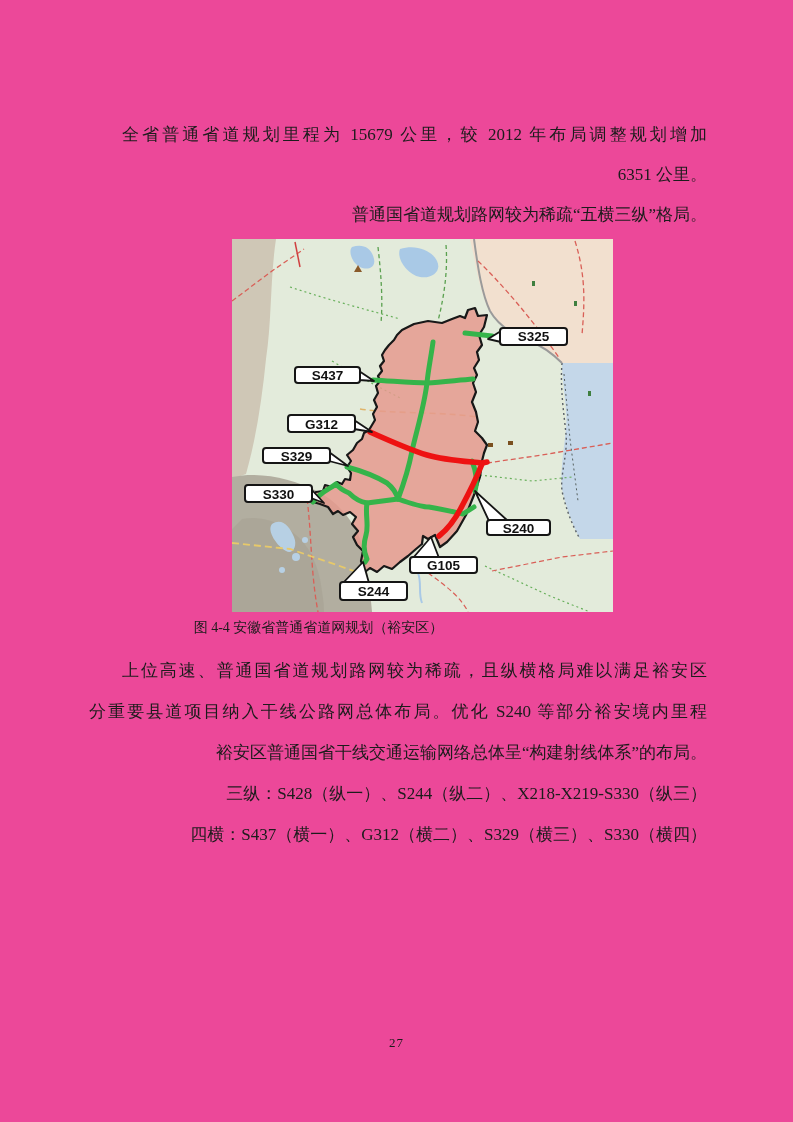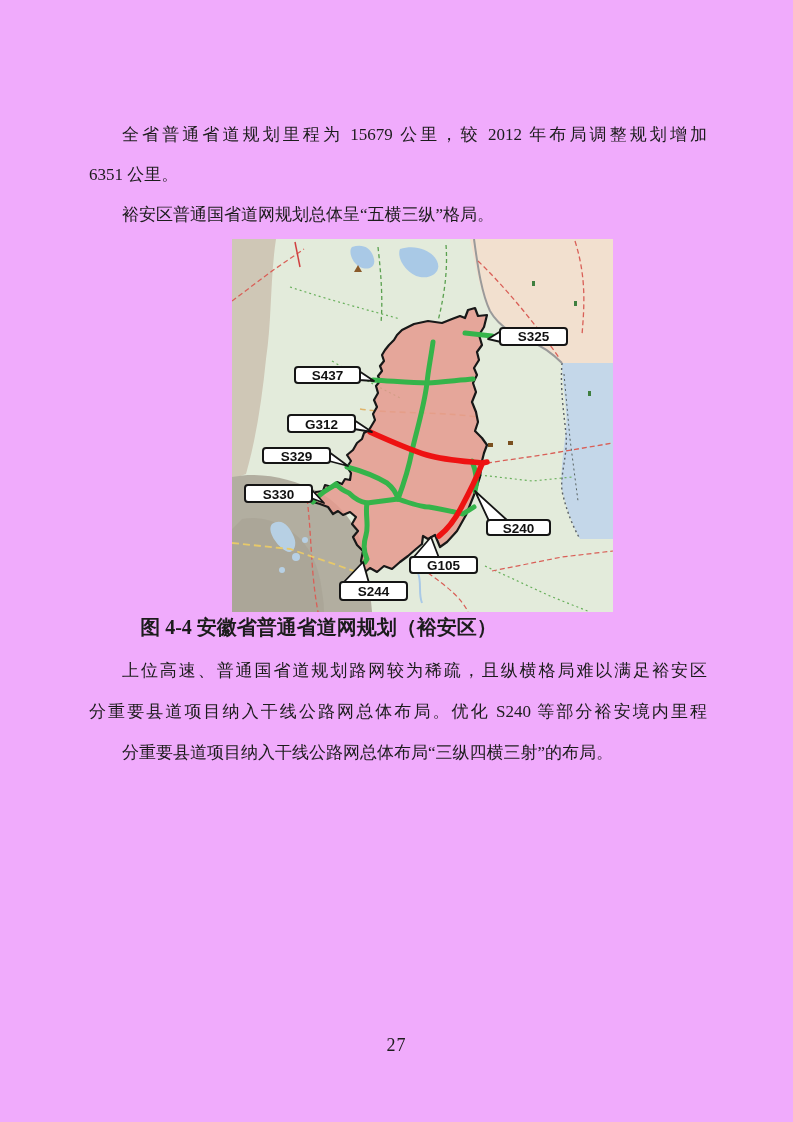--- a/index.html
+++ b/index.html
@@ -1,50 +1,50 @@
 <!DOCTYPE html>
 <html><head>
 <meta charset="utf-8">
 <style>
   html,body{margin:0;padding:0;background:#e9e9e9;}
   .page{
-    position:relative;width:793px;height:1122px;background:#f0abfc;
+    position:relative;width:793px;height:1122px;background:#ec4899;
     margin:0 auto;overflow:hidden;color:#1c1c1c;
     font-family:"Liberation Serif","DejaVu Serif",serif;
   }
   .block{position:absolute;left:89px;width:618px;font-size:17px;}
   .block-top{top:115px;line-height:40px;}
   .block-bottom{top:650px;line-height:41px;font-family:Liberation Serif, serif;}
-  .line{text-align:left;}
+  .line{text-align:right;}
   .line.indent{text-indent:33px;}
   .line.stretch{text-align:justify;text-align-last:justify;}
   .caption{
     position:absolute;top:615px;left:0;width:637px;text-align:center;
-    font-weight:bold;font-size:20px;line-height:25px;
+    font-weight:normal;font-size:14px;line-height:25px;
   }
   .mapfig{position:absolute;left:232px;top:239px;width:381px;height:373px;margin:0;}
   .mapfig svg{display:block;width:100%;height:100%;}
   .footer{
     position:absolute;top:1035px;left:0;width:793px;text-align:center;
-    font-size:18px;letter-spacing:1px;
+    font-size:13px;letter-spacing:1px;
   }
   .map-label-text{
     font-family:"Liberation Sans","DejaVu Sans",sans-serif;
     font-weight:bold;font-size:13.5px;fill:#111;
   }
 </style>
 </head>
 <body>
 
 <div class="page">
 
   <div class="block block-top">
     <div class="line indent stretch">全省普通省道规划里程为 15679 公里，较 2012 年布局调整规划增加</div>
     <div class="line">6351 公里。</div>
-    <div class="line indent">裕安区普通国省道网规划总体呈“五横三纵”格局。</div>
+    <div class="line indent">普通国省道规划路网较为稀疏“五横三纵”格局。</div>
   </div>
 
   <figure class="mapfig">
     <svg viewBox="0 0 381 373" preserveAspectRatio="none">
 
       <rect x="0" y="0" width="381" height="373" fill="#e3ebdb"></rect>
 
       <path d="M0,0 L44,0 C38,40 40,80 34,120 C30,160 24,200 14,235 L0,240 Z" fill="#cfc7b6"></path>
 
       <path d="M0,238 C30,232 60,240 85,252 C105,262 120,280 128,300 C134,320 138,350 140,373 L0,373 Z" fill="#b2aea0"></path>
@@ -142,18 +142,20 @@
         <text x="141.5" y="356.5">S244</text>
       </g>
     </svg>
   </figure>
 
   <div class="caption">图 4-4 安徽省普通省道网规划（裕安区）</div>
 
   <div class="block block-bottom">
     <div class="line indent stretch">上位高速、普通国省道规划路网较为稀疏，且纵横格局难以满足裕安区</div>
     <div class="line stretch">分重要县道项目纳入干线公路网总体布局。优化 S240 等部分裕安境内里程</div>
-    <div class="line indent">分重要县道项目纳入干线公路网总体布局“三纵四横三射”的布局。</div>
+    <div class="line indent">裕安区普通国省干线交通运输网络总体呈“构建射线体系”的布局。</div>
+    <div class="line indent">三纵：S428（纵一）、S244（纵二）、X218-X219-S330（纵三）</div>
+    <div class="line indent">四横：S437（横一）、G312（横二）、S329（横三）、S330（横四）</div>
   </div>
 
   <div class="footer">27</div>
 
 </div>
 
 </body></html>

